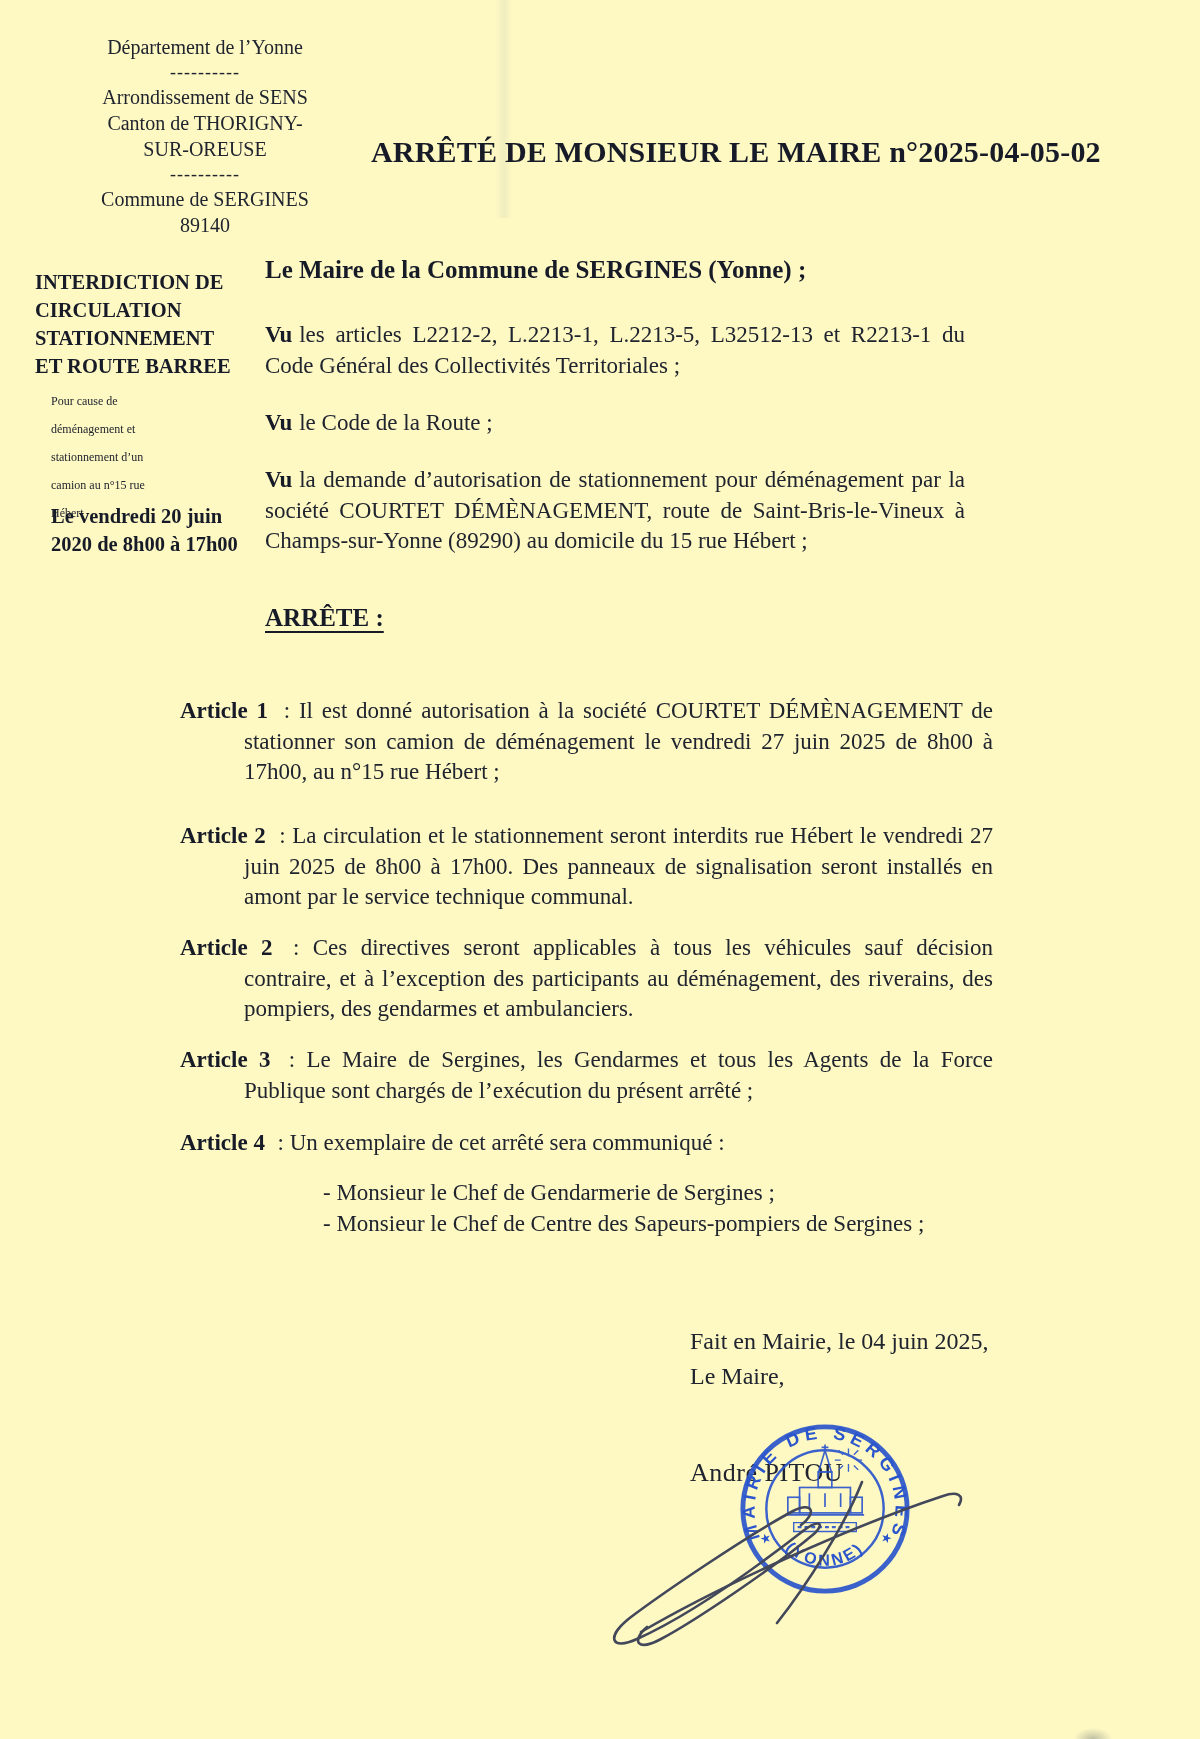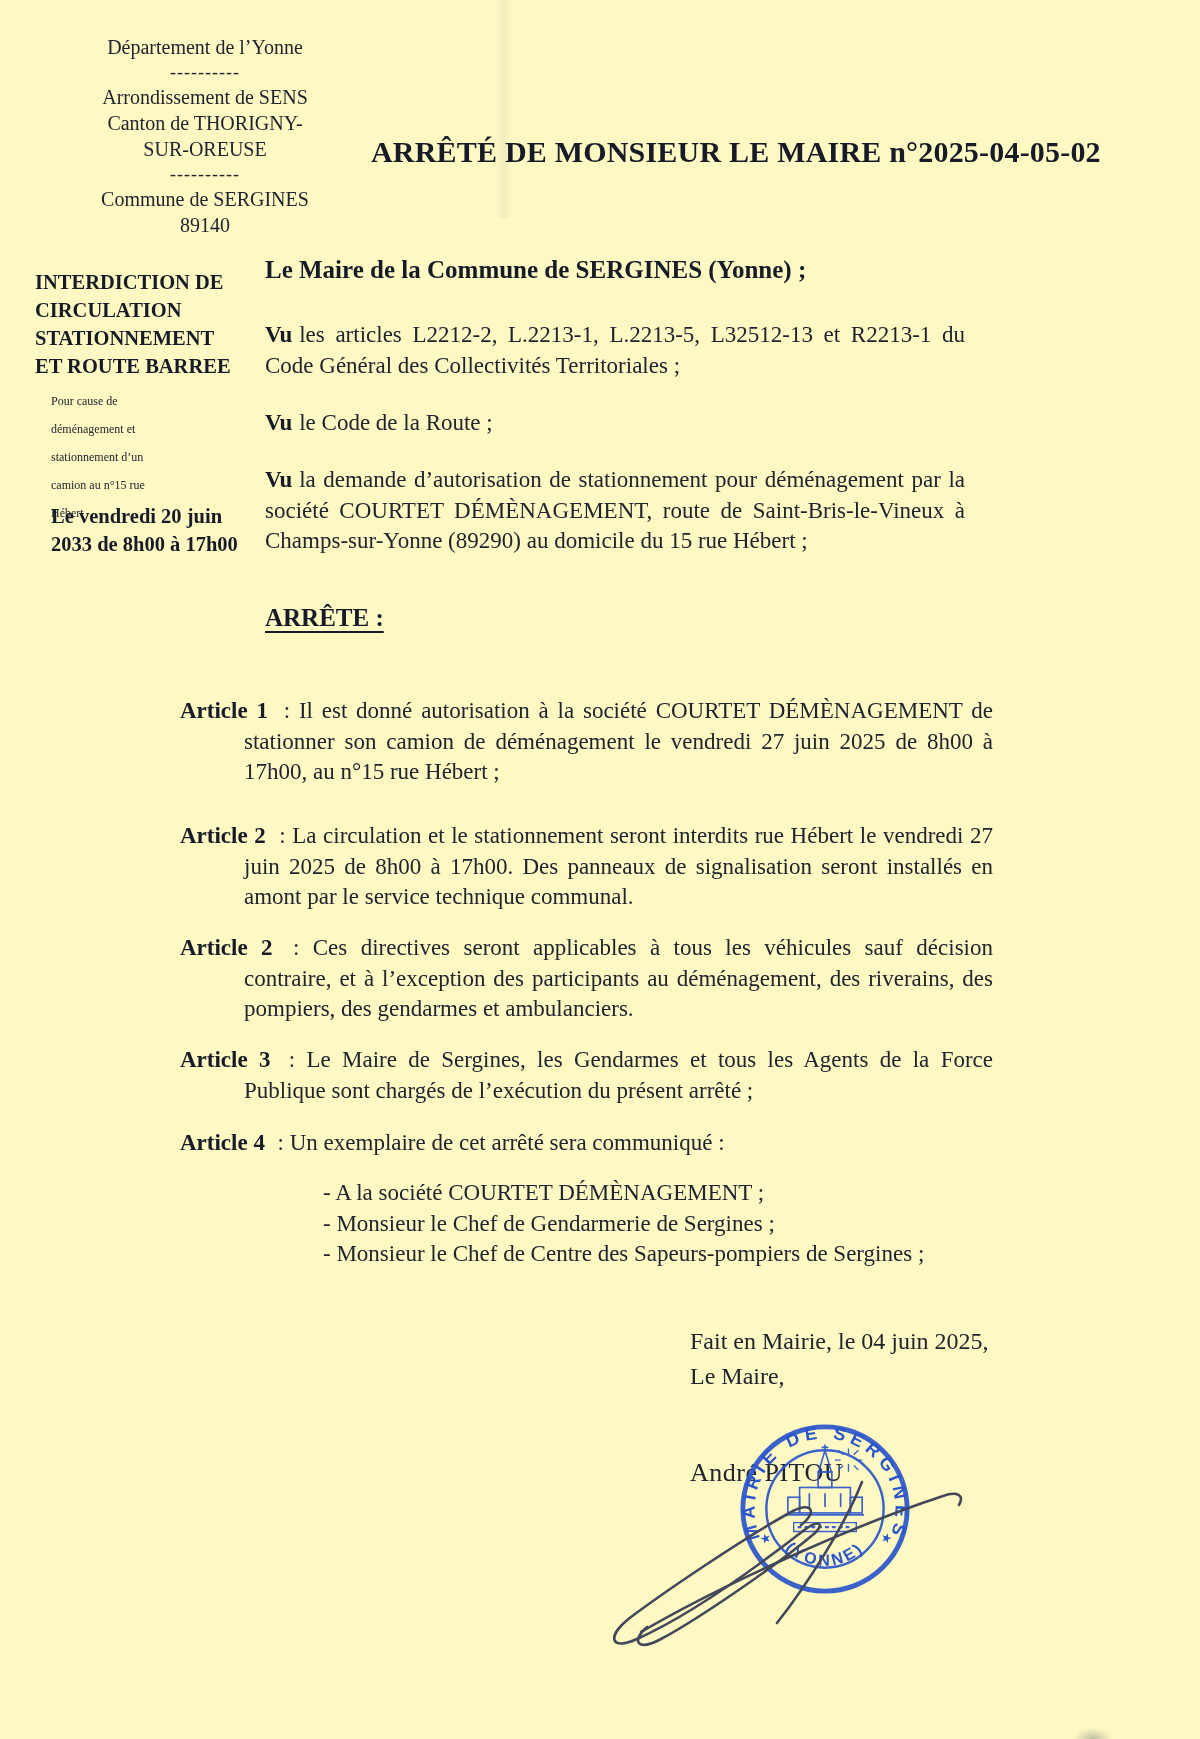--- a/index.html
+++ b/index.html
@@ -110,21 +110,21 @@
     </div>
   <div class="margin-reason">
       <div>Pour cause de</div>
       <div>déménagement et</div>
       <div>stationnement d’un</div>
       <div>camion au n°15 rue</div>
       <div>Hébert</div>
     </div>
   <div class="margin-date">
       <div>Le vendredi 20 juin</div>
-      <div>2033 de 8h00 à 17h00</div>
+      <div>2020 de 8h00 à 17h00</div>
     </div>
 
   <p class="salutation">Le Maire de la Commune de SERGINES (Yonne) ;</p>
 
   <div id="visas">
       <p class="visa" style="top: 320px;"><b>Vu</b><span>les articles L2212-2, L.2213-1, L.2213-5, L32512-13 et R2213-1 du Code Général des Collectivités Territoriales ;</span></p>
       <p class="visa" style="top: 408px;"><b>Vu</b><span>le Code de la Route ;</span></p>
       <p class="visa" style="top: 465px;"><b>Vu</b><span>la demande d’autorisation de stationnement pour déménagement par la société COURTET DÉMÈNAGEMENT, route de Saint-Bris-le-Vineux à Champs-sur-Yonne (89290) au domicile du 15 rue Hébert ;</span></p>
     </div>
 
@@ -132,21 +132,20 @@
 
   <div id="articles">
       <p class="article" style="top: 688px;"><b>Article 1</b><span> : Il est donné autorisation à la société COURTET DÉMÈNAGEMENT de stationner son camion de déménagement le vendredi 27 juin 2025 de 8h00 à 17h00, au n°15 rue Hébert ;</span></p>
       <p class="article" style="top: 813px;"><b>Article 2</b><span> : La circulation et le stationnement seront interdits rue Hébert le vendredi 27 juin 2025 de 8h00 à 17h00. Des panneaux de signalisation seront installés en amont par le service technique communal.</span></p>
       <p class="article" style="top: 925px;"><b>Article 2</b><span> :  Ces directives seront applicables à tous les véhicules sauf décision contraire, et à l’exception des participants au déménagement, des riverains, des pompiers, des gendarmes et ambulanciers.</span></p>
       <p class="article" style="top: 1037px;"><b>Article 3</b><span> :  Le Maire de Sergines, les Gendarmes et tous les Agents de la Force Publique sont chargés de l’exécution du présent arrêté ;</span></p>
       <p class="article" style="top: 1120px;"><b>Article 4</b><span> : Un exemplaire de cet arrêté sera communiqué :</span></p>
     </div>
 
   <div class="recipients">
-      <div>- A la société COURTET DÉMÈNAGEMENT ;</div>
       <div>- Monsieur le Chef de Gendarmerie de Sergines ;</div>
       <div>- Monsieur le Chef de Centre des Sapeurs-pompiers de Sergines ;</div>
     </div>
 
   <div class="closing">
     <div>Fait en Mairie, le 04 juin 2025,</div>
     <div>Le Maire,</div>
   </div>
 
   <div class="signatory-name">André PITOU</div>

